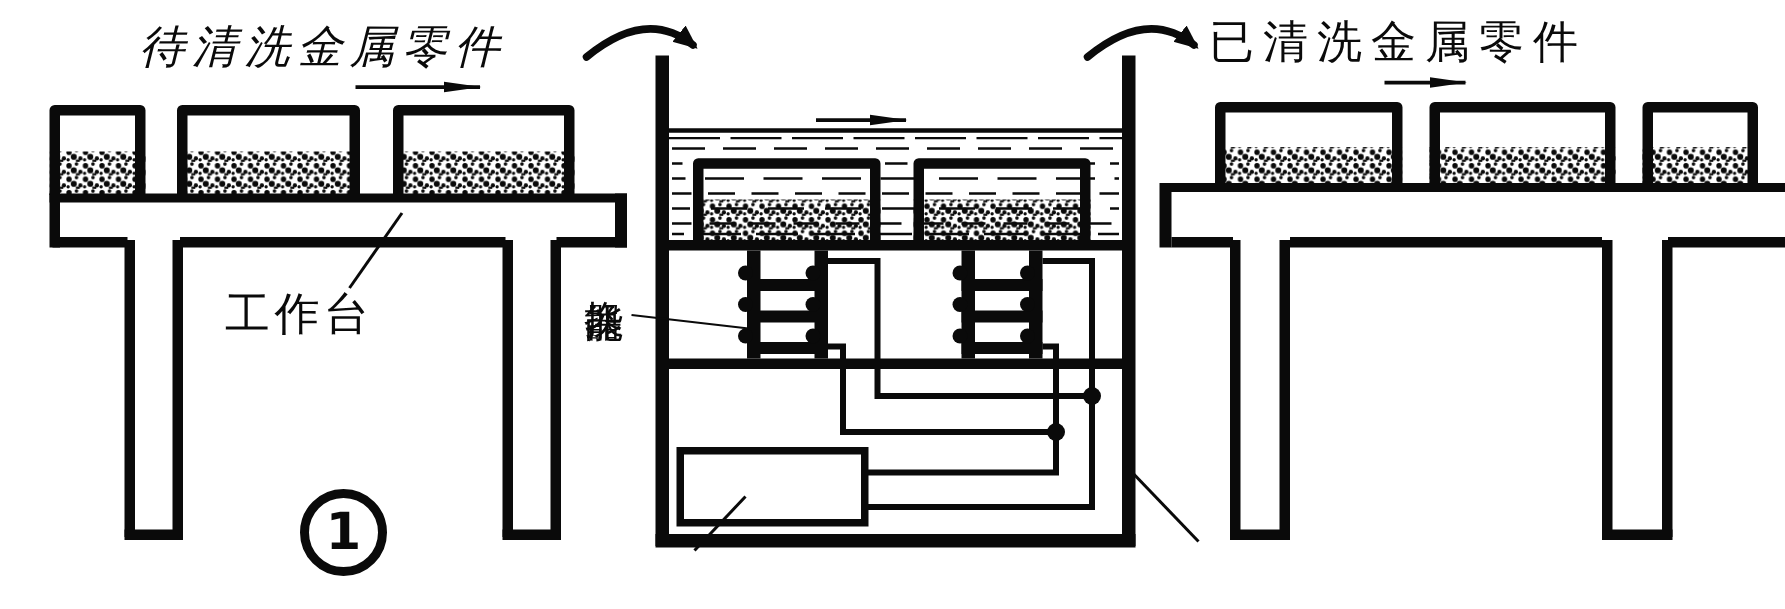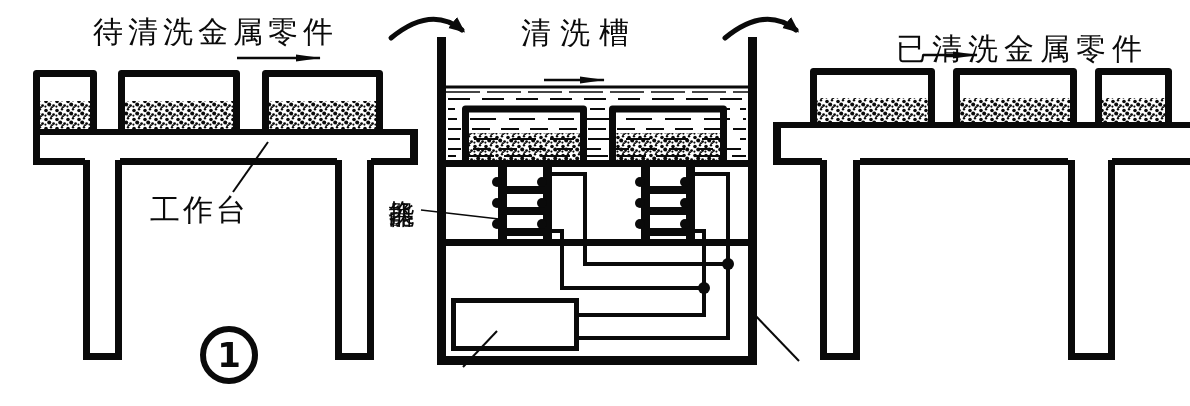--- a/index.html
+++ b/index.html
@@ -182,25 +182,24 @@
         <rect x="820" y="160" width="7" height="198"></rect>
         <rect x="853" y="160" width="7" height="198"></rect>
         <rect x="820" y="353" width="40" height="7"></rect>
         <rect x="1068" y="160" width="7" height="198"></rect>
         <rect x="1108" y="160" width="7" height="198"></rect>
         <rect x="1068" y="353" width="47" height="7"></rect>
       </g>
     </g>
   </svg>
 
-  <div class="lbl title" style="left:93px;top:16px;letter-spacing:5px;">待清洗金属零件</div>
-
-  <div class="lbl title" style="left:521px;top:17px;letter-spacing:9px;">清洗槽</div>
-
-  <div class="lbl title" style="left:896px;top:13px;letter-spacing:6px;margin-top:20px;">已清洗金属零件</div>
+  <div class="lbl title" style="left:93px;top:16px;letter-spacing:5px;font-style:italic;">待清洗金属零件</div>
+
+
+  <div class="lbl title" style="left:806px;top:13px;letter-spacing:6px;">已清洗金属零件</div>
 
   <div class="lbl title" style="left:150px;top:194px;letter-spacing:3px;">工作台</div>
 
   <div class="v-label" style="left:389px;top:180px;">换能器</div>
 
 
 
   <div class="stage-circle">
     <span>1</span>
   </div>

